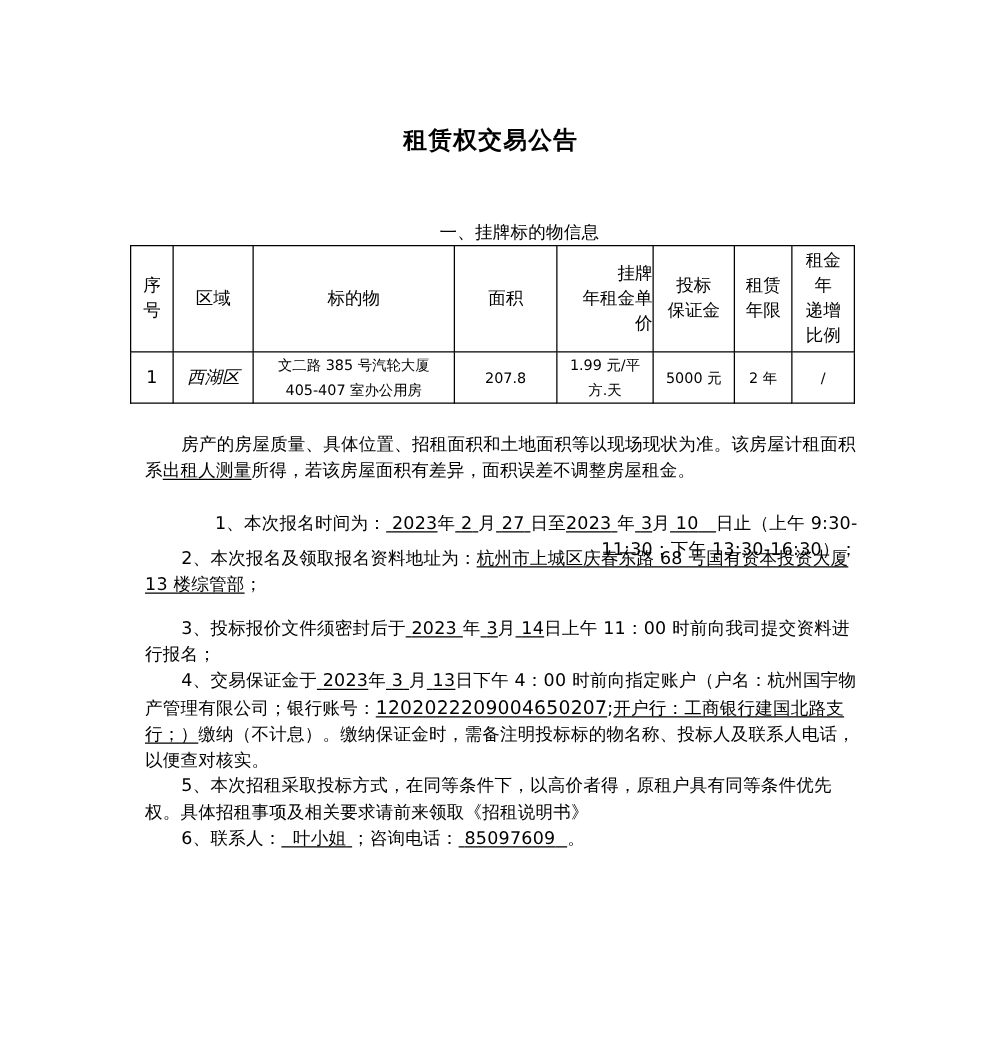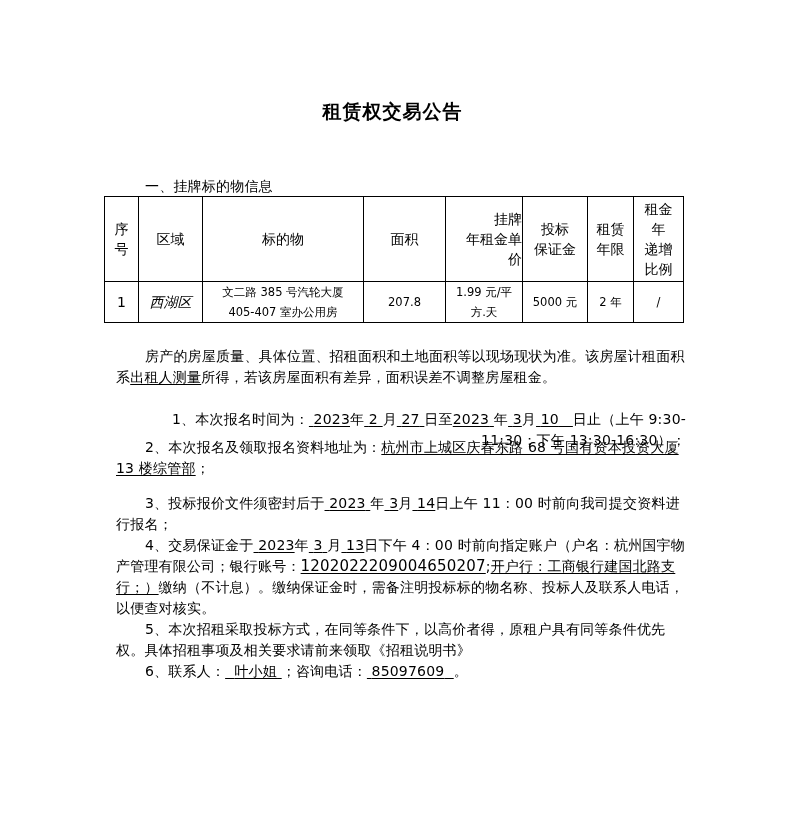--- a/index.html
+++ b/index.html
@@ -20,21 +20,21 @@
   .small { font-size: 15px; }
 </style>
 </head>
 <body>
 
 <div class="page">
 
   <div class="title">租赁权交易公告</div>
 
 
-  <div class="para" style="top:176px;">一、挂牌标的物信息</div>
+  <div class="para" style="top:176px;text-align:center;">一、挂牌标的物信息</div>
 
   <table class="items">
     <tbody>
         <tr class="head">
       <td style="width:33px;">
         <div>序</div>
         <div>号</div>
       </td>
       <td style="width:63px;">区域</td>
       <td style="width:160px;">标的物</td>

